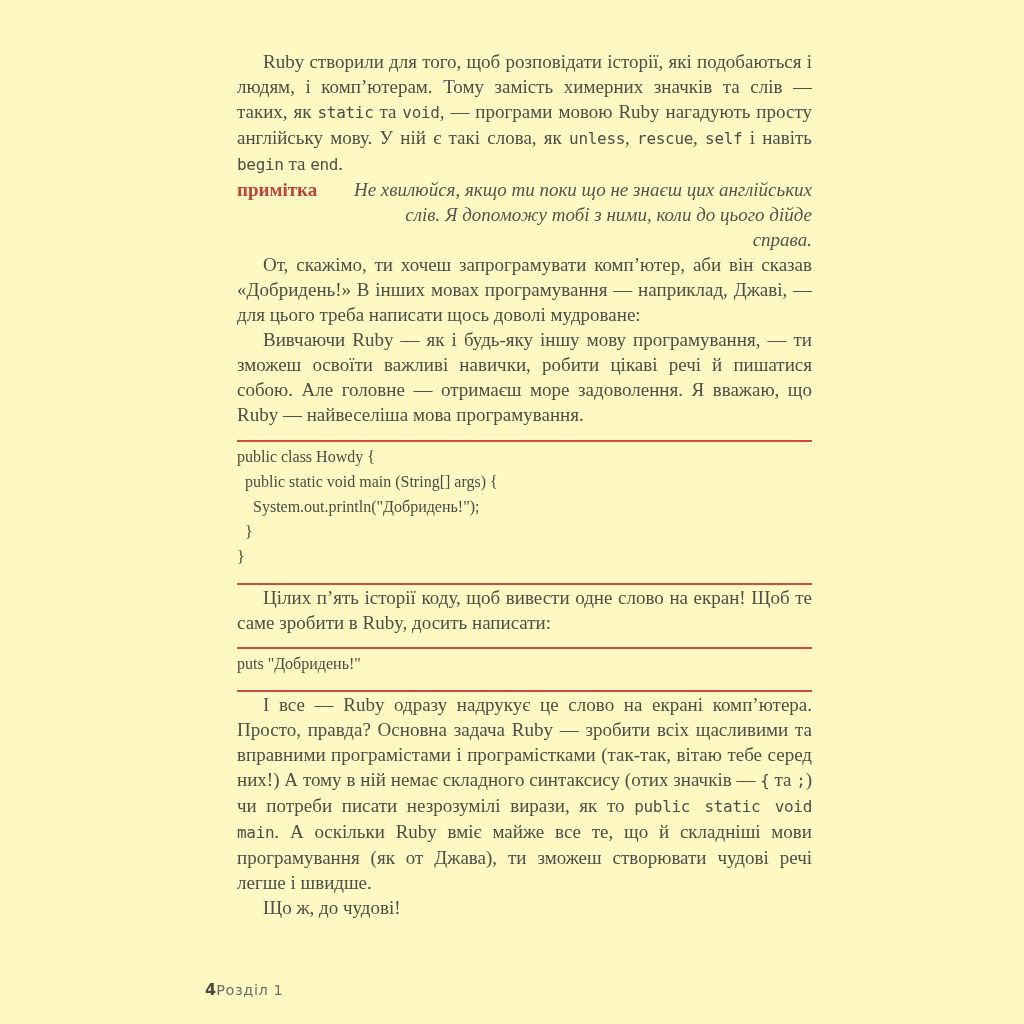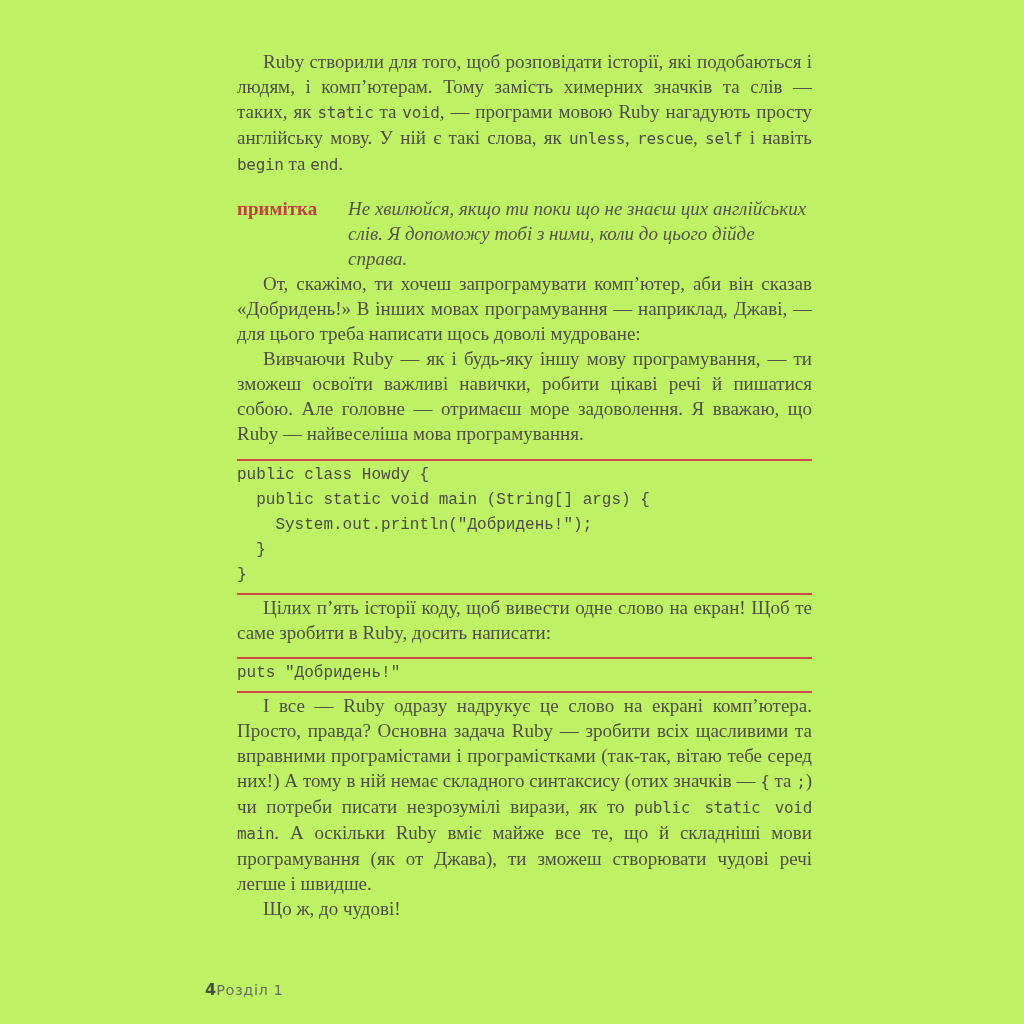--- a/index.html
+++ b/index.html
@@ -3,21 +3,21 @@
 <meta charset="utf-8">
 <style>
   html, body { margin: 0; padding: 0; }
   body {
     width: 1024px; height: 1024px;
     background: #fefefd;
     position: relative;
     font-family: "Liberation Serif", "DejaVu Serif", serif;
     overflow: hidden;
   }
-  .page { position: absolute; inset: 0; background: #bef264; }
+  .page { position: absolute; inset: 0; background: #fef9c3; }
   .column {
     position: absolute;
     left: 237px; top: 0;
     width: 575px;
     padding-top: 49px;
     box-sizing: content-box;
   }
   p.body {
     margin: 0;
     font-size: 19px;
@@ -28,44 +28,44 @@
   .indent { text-indent: 26px; }
   .mt-p2 { margin-top: 21px; }
   .mt-p4 { margin-top: 12px; }
   .mt-p5 { margin-top: 13px; }
   .mono {
     font-family: "DejaVu Sans Mono", "Liberation Mono", monospace;
     font-size: 16px;
     letter-spacing: -0.3px;
   }
   .em { }
-  .note { display: flex; margin-top: 19px; }
+  .note { display: flex; }
   .note-label {
     flex: 0 0 111px;
     width: 111px;
     color: #c0413d;
     font-weight: bold;
     font-size: 19px;
     line-height: 25px;
   }
   .note-text {
     flex: 1;
     margin: 0;
     font-style: italic;
     font-size: 19px;
     line-height: 25px;
     color: #55534d;
-    text-align: left;
+    text-align: right;
   }
   pre.code {
     margin: 13px 0 0 0;
-    padding: 2px 0 5px 0;
+    padding: 2px 0 14px 0;
     border-top: 2px solid #d14a45;
     border-bottom: 2px solid #d14a45;
-    font-family: Liberation Mono, monospace;
+    font-family: Liberation Serif, serif;
     font-size: 16px;
     line-height: 25px;
     color: #4c4a44;
     white-space: pre;
   }
   pre.code.mt-code2 { margin-top: 12px; }
   footer.page-footer {
     position: absolute;
     left: 205px; top: 980px;
     display: flex;

